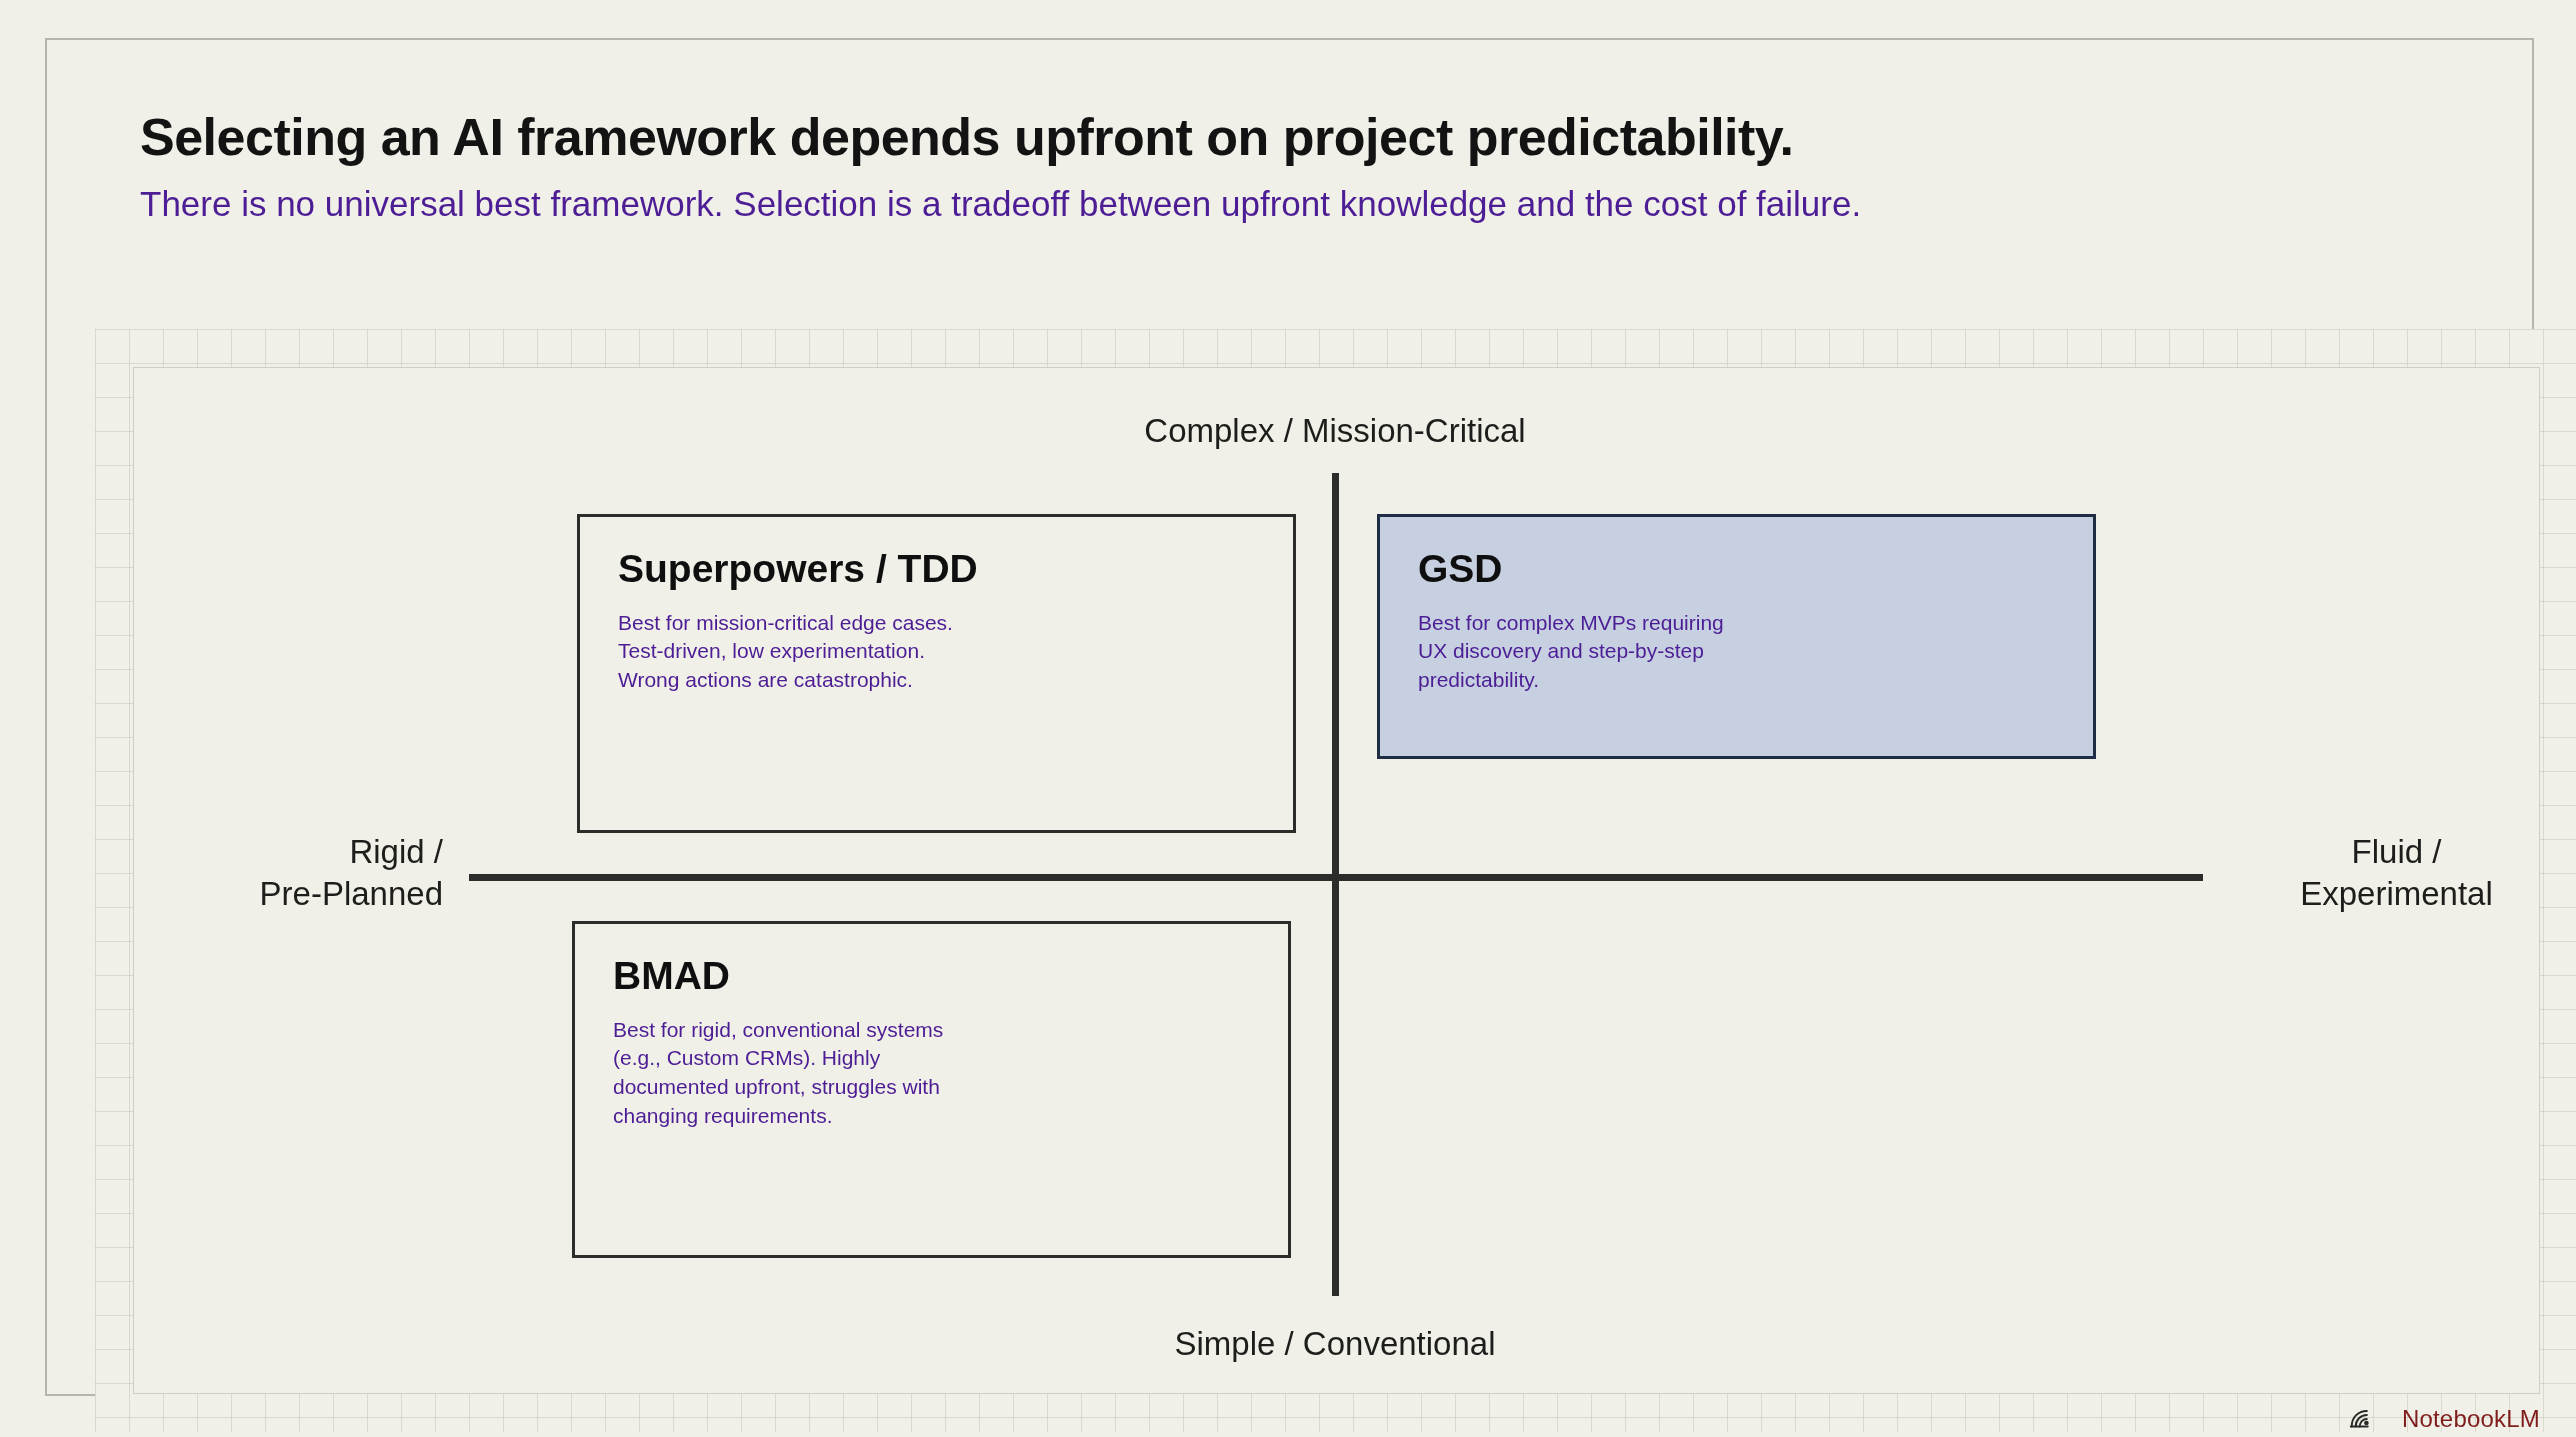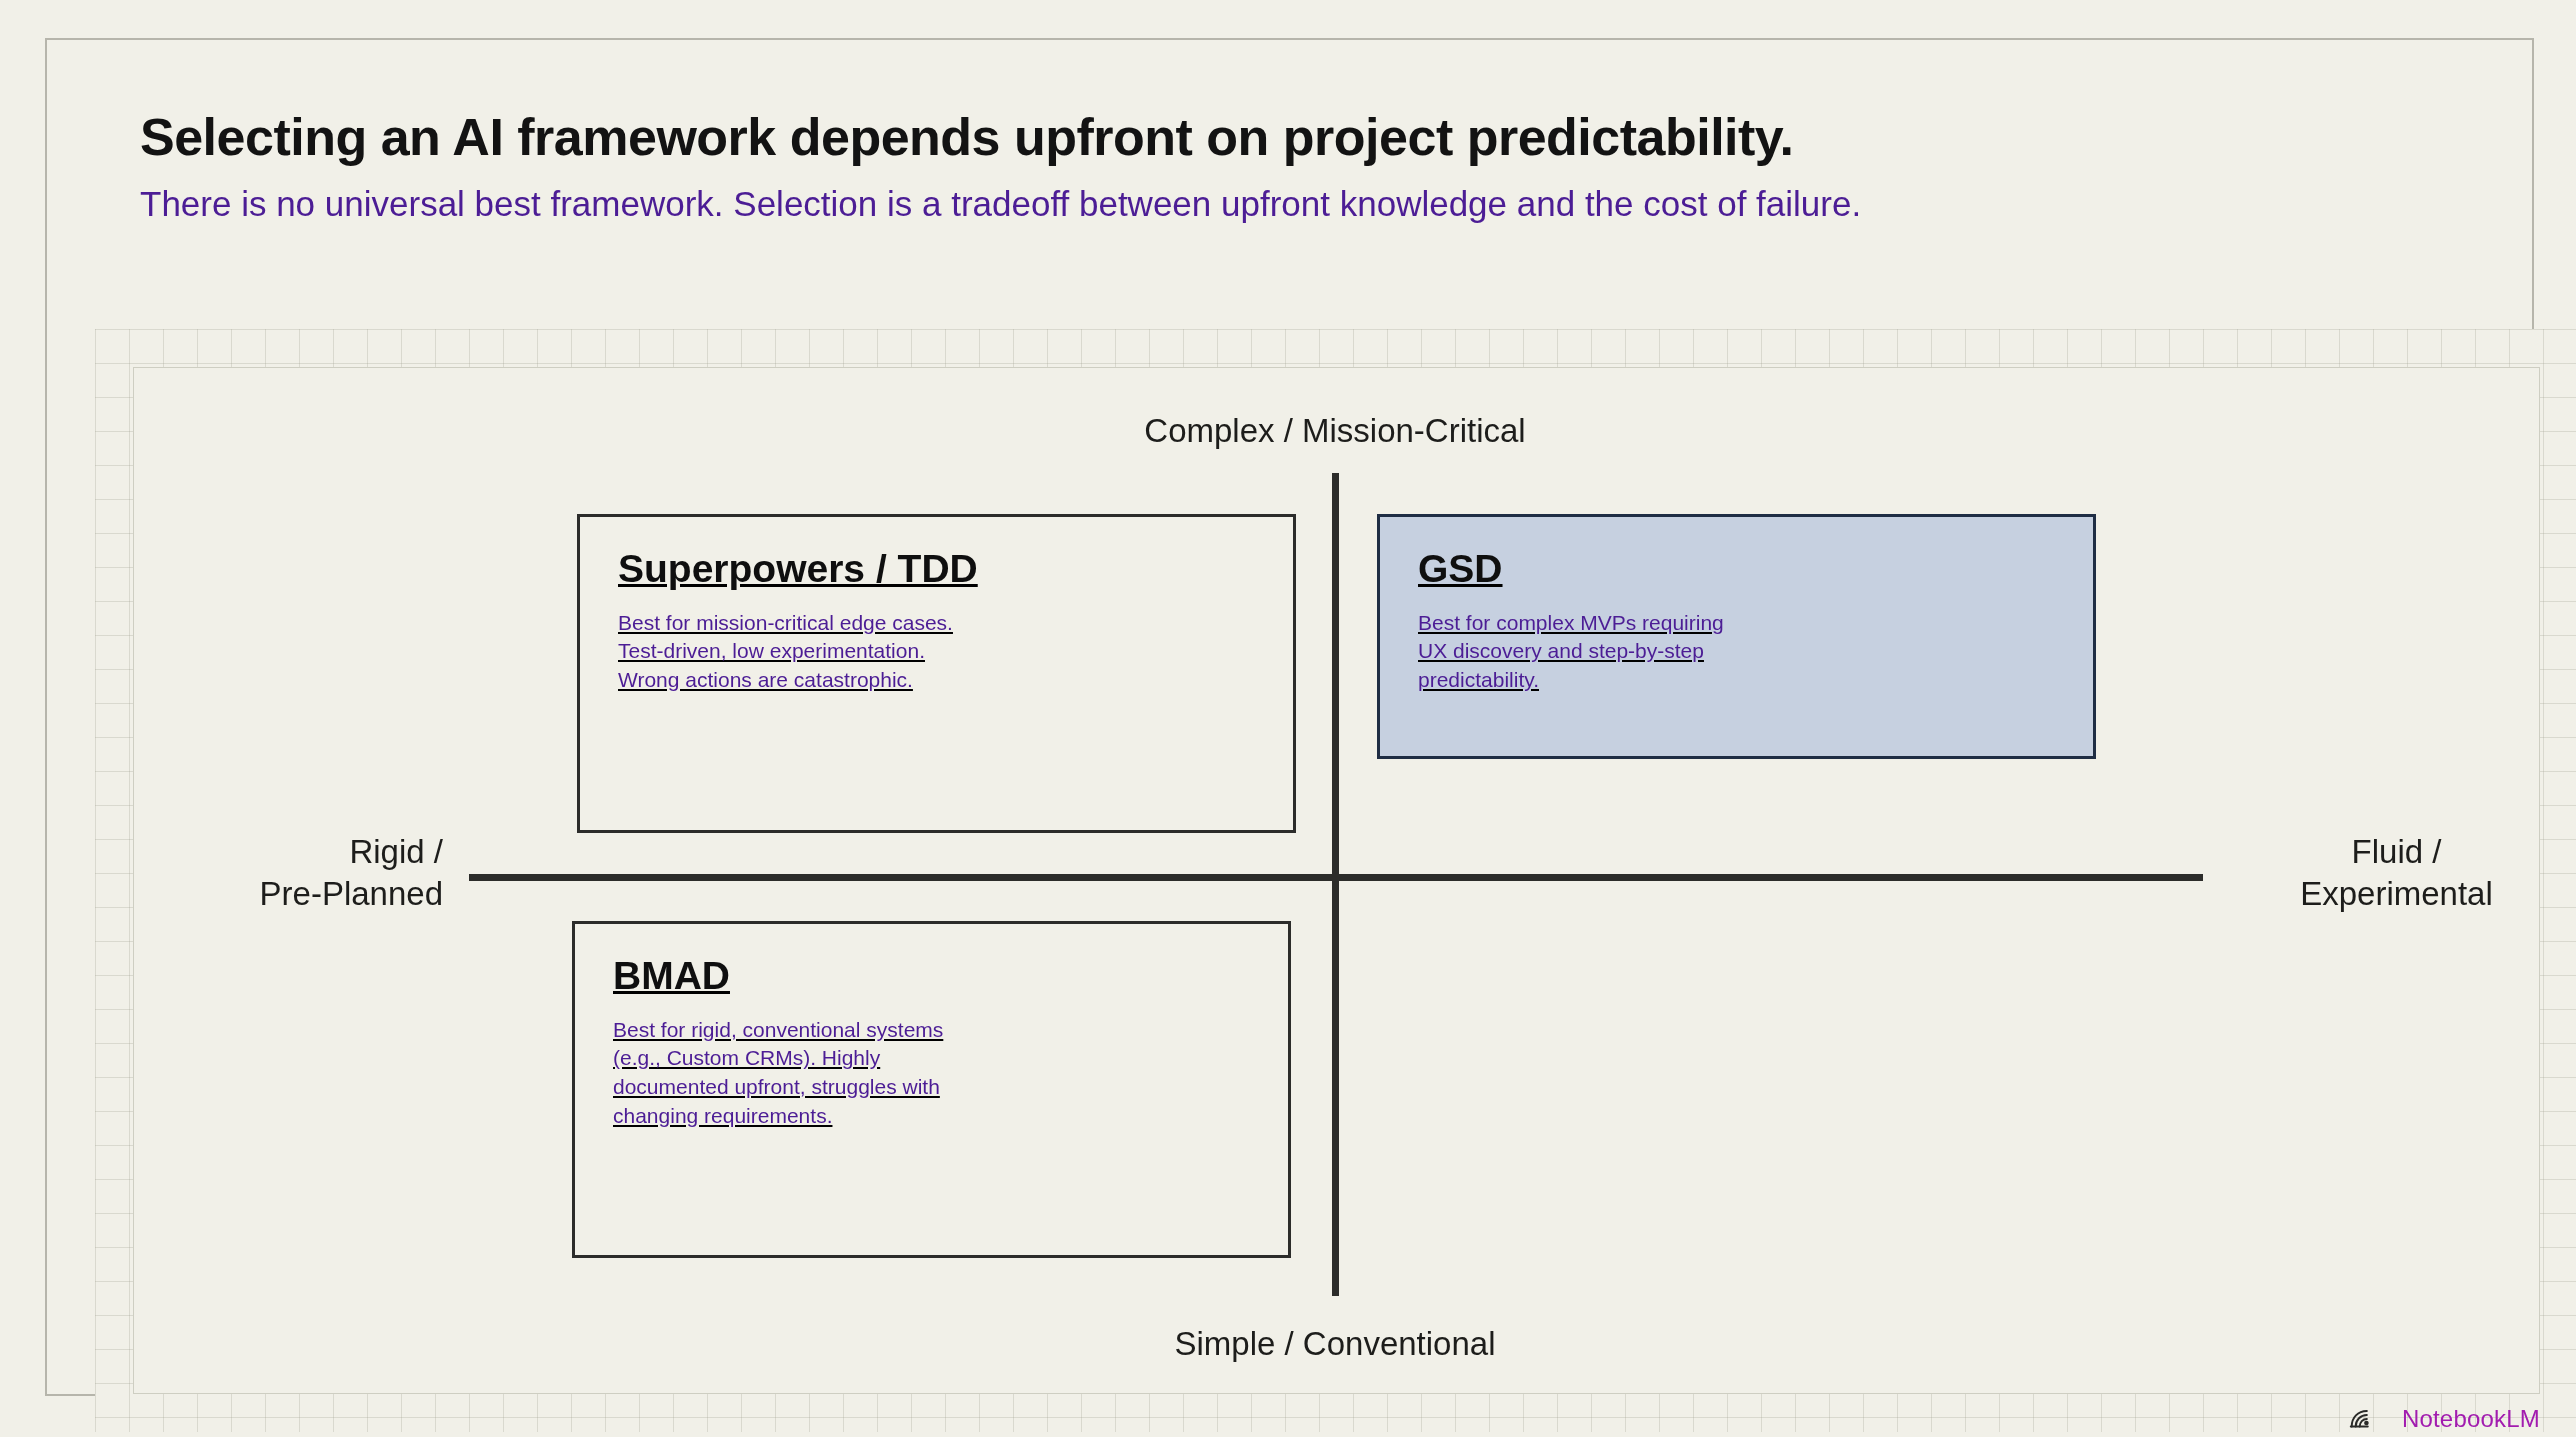--- a/index.html
+++ b/index.html
@@ -141,21 +141,20 @@
     text-align: center;
   }
 
   
   .quad-card {
     position: absolute;
     box-sizing: border-box;
     border: 3.6px solid #2c2c2a;
     background: #f1f0e8;
     padding: 31px 52px 27px 38px;
-    text-decoration: underline;
   }
   .quad-card.highlight {
     background: #c6d0e0;
     border-color: #1f2d44;
   }
   .quad-title {
     font-size: 39px;
     font-weight: bold;
     color: #0f0f0f;
     margin: 0 0 18px 0;
@@ -175,21 +174,21 @@
   #card-bmad        { left: 525px;  top: 881px;  width: 719px;  height: 337px; }
 
   
   #watermark {
     position: absolute;
     right: 36px;
     bottom: 5.4px;
     display: flex;
     align-items: center;
     gap: 27px;
-    color: #a21caf;
+    color: #7f1d1d;
     font-size: 24px;
     letter-spacing: 0.2px;
   }
   #watermark svg { display: block; }
 </style>
 </head>
 <body>
 
 <div id="canvas">
 

